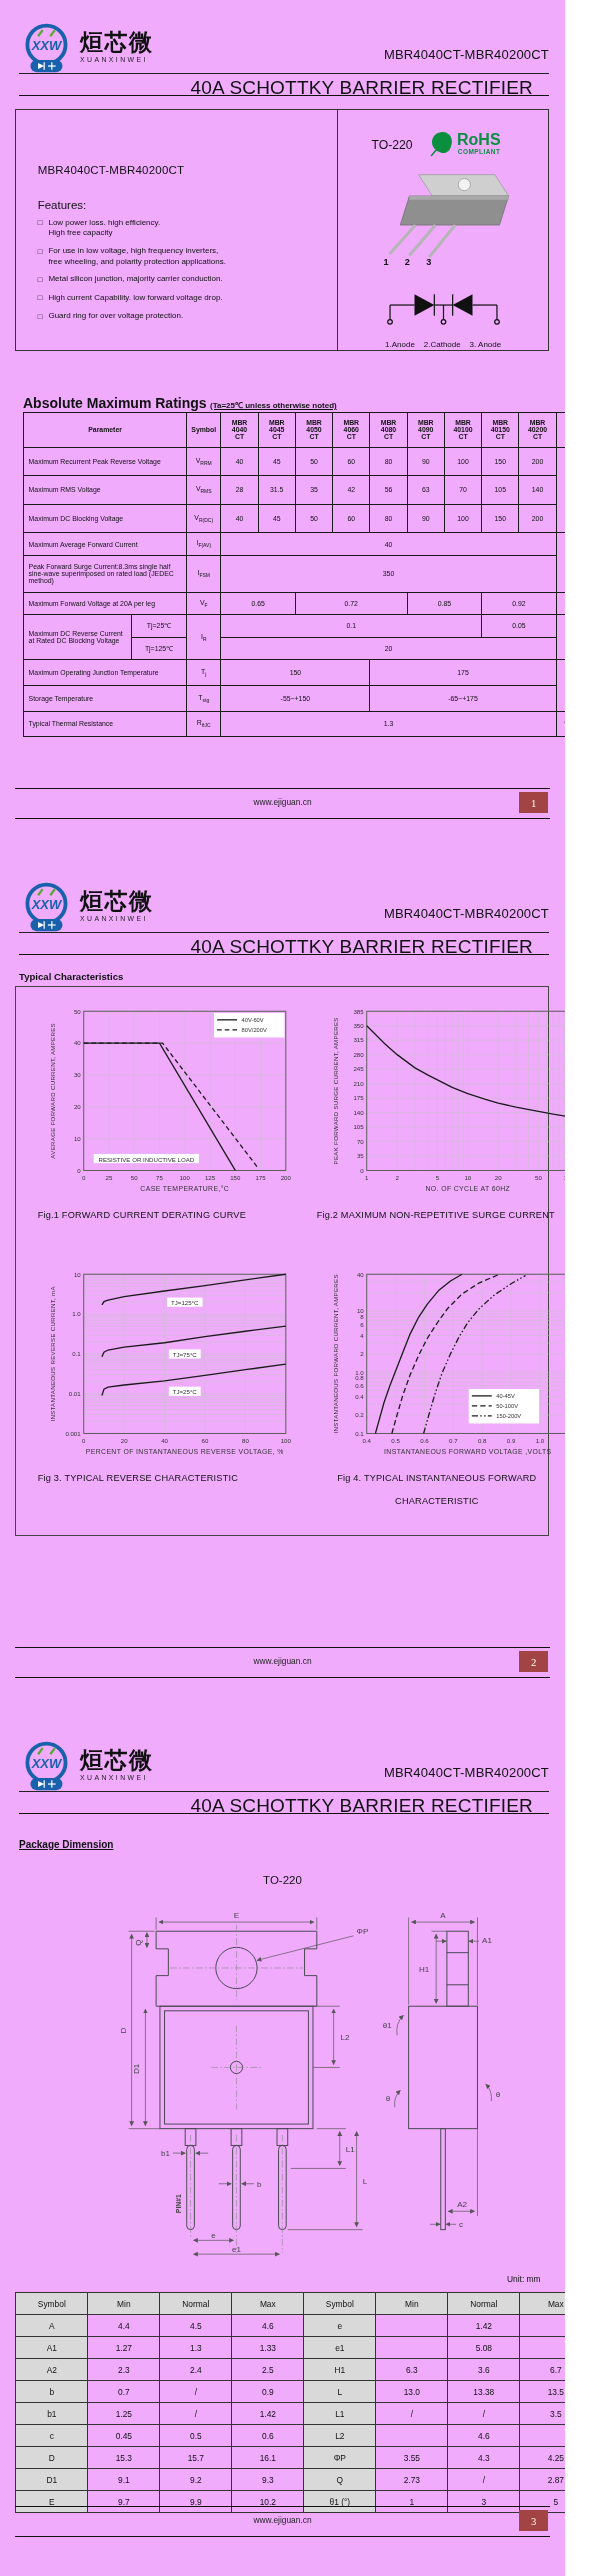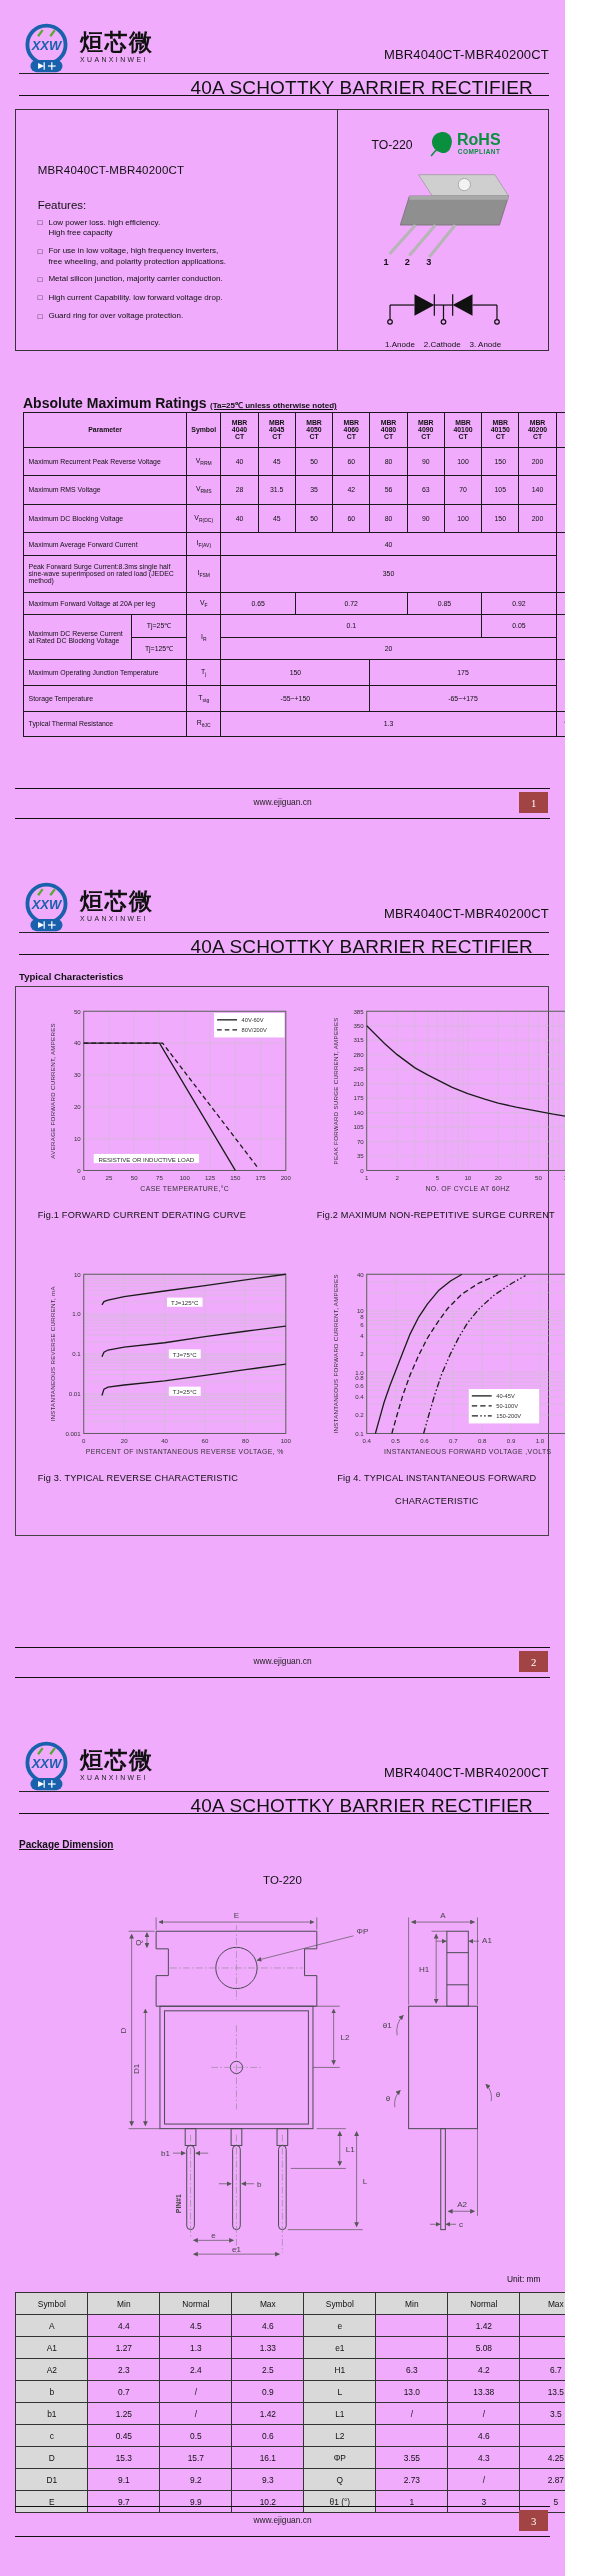--- a/index.html
+++ b/index.html
@@ -770,21 +770,21 @@
           <td>5.08</td>
           <td></td>
         </tr>
         <tr>
           <td class="sym">A2</td>
           <td>2.3</td>
           <td>2.4</td>
           <td>2.5</td>
           <td class="sym">H1</td>
           <td>6.3</td>
-          <td>4.2</td>
+          <td>3.6</td>
           <td>6.7</td>
         </tr>
         <tr>
           <td class="sym">b</td>
           <td>0.7</td>
           <td>/</td>
           <td>0.9</td>
           <td class="sym">L</td>
           <td>13.0</td>
           <td>13.38</td>

